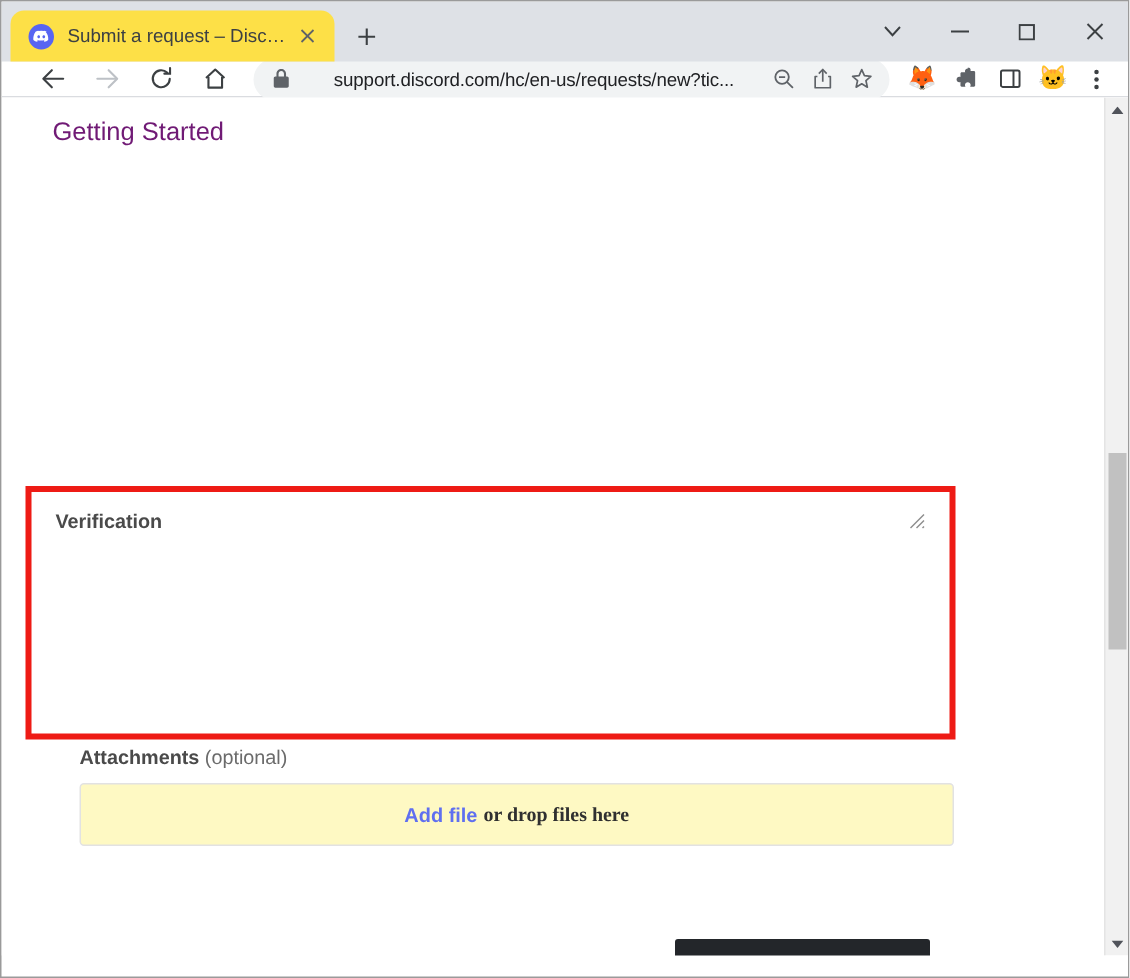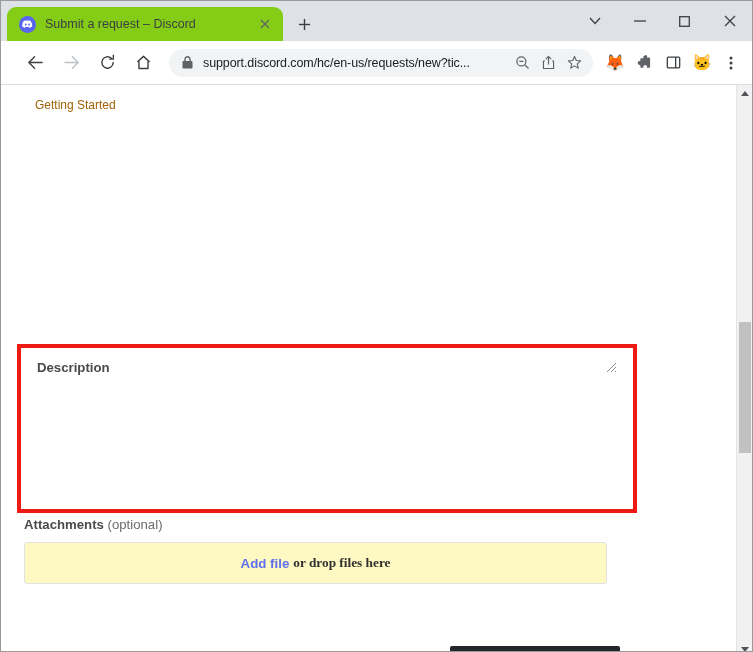--- a/index.html
+++ b/index.html
@@ -29,22 +29,22 @@
     display: flex;
     align-items: flex-end;
     padding-left: 6px;
   }
 
   .tab {
     position: relative;
     display: flex;
     align-items: center;
     height: 34px;
-    width: 276px;
-    background: #84cc16;
+    width: 216px;
+    background: #fde047;
     border-radius: 9px 9px 0 0;
     padding: 0 8px 0 12px;
   }
 
   .tab-favicon {
     width: 17px; height: 17px;
     border-radius: 50%;
     background: #5865f2;
     flex: 0 0 auto;
     position: relative;
@@ -88,26 +88,27 @@
     align-items: center;
   }
   .wc {
     width: 45px; height: 32px;
     display: flex; align-items: center; justify-content: center;
     color: #3c4043;
   }
 
   
   #toolbar {
-    height: 44px;
+    height: 24px;
     background: #ffffff;
     display: flex;
     align-items: center;
     padding: 0 8px 0 16px;
     border-bottom: 1px solid #dadce0;
+    text-align: center;
   }
 
   .navbtn {
     width: 30px; height: 30px;
     margin: 0 3px;
     display: flex; align-items: center; justify-content: center;
     border-radius: 50%;
     flex: 0 0 auto;
   }
 
@@ -164,22 +165,22 @@
     left: 0; top: 0;
     width: 737px;
     height: 572px;
     padding: 0;
   }
 
   .links-list { padding: 4px 0 0 34px; }
 
   .doc-link {
     display: block;
-    font-size: 12px;
-    color: #a16207;
+    font-size: 17px;
+    color: #701a75;
     text-decoration: none;
     padding: 8.5px 0;
     width: fit-content;
   }
 
   
   #red-box {
     position: absolute;
     left: 16px;
     top: 259px;
@@ -224,21 +225,21 @@
 
   .resize-grip {
     position: absolute;
     right: 2px; bottom: 1px;
     width: 14px; height: 14px;
     pointer-events: none;
   }
 
   #attachments-area {
     position: absolute;
-    left: 23px;
+    left: 52px;
     top: 432px;
     width: 583px;
   }
 
   #dropzone {
     margin-top: 10px;
     width: 583px;
     height: 42px;
     border: 1px solid #e2e2e2;
     border-radius: 3px;
@@ -426,21 +427,21 @@
   </div>
 
   <div id="content">
     <div id="page">
 
       <div class="links-list">
         <a class="doc-link" href="#">Getting Started</a>
       </div>
 
       <div id="description-area">
-        <label class="field-label">Description</label>
+        <label class="field-label">Verification</label>
         <div style="position:relative;">
           <span class="resize-grip">
             <svg width="14" height="14" viewBox="0 0 14 14" stroke="#8d8d8d" stroke-width="1">
               <line x1="12" y1="3" x2="3" y2="12"></line>
               <line x1="12" y1="7" x2="7" y2="12"></line>
               <line x1="12" y1="11" x2="11" y2="12"></line>
             </svg>
           </span>
         </div>
       </div>

